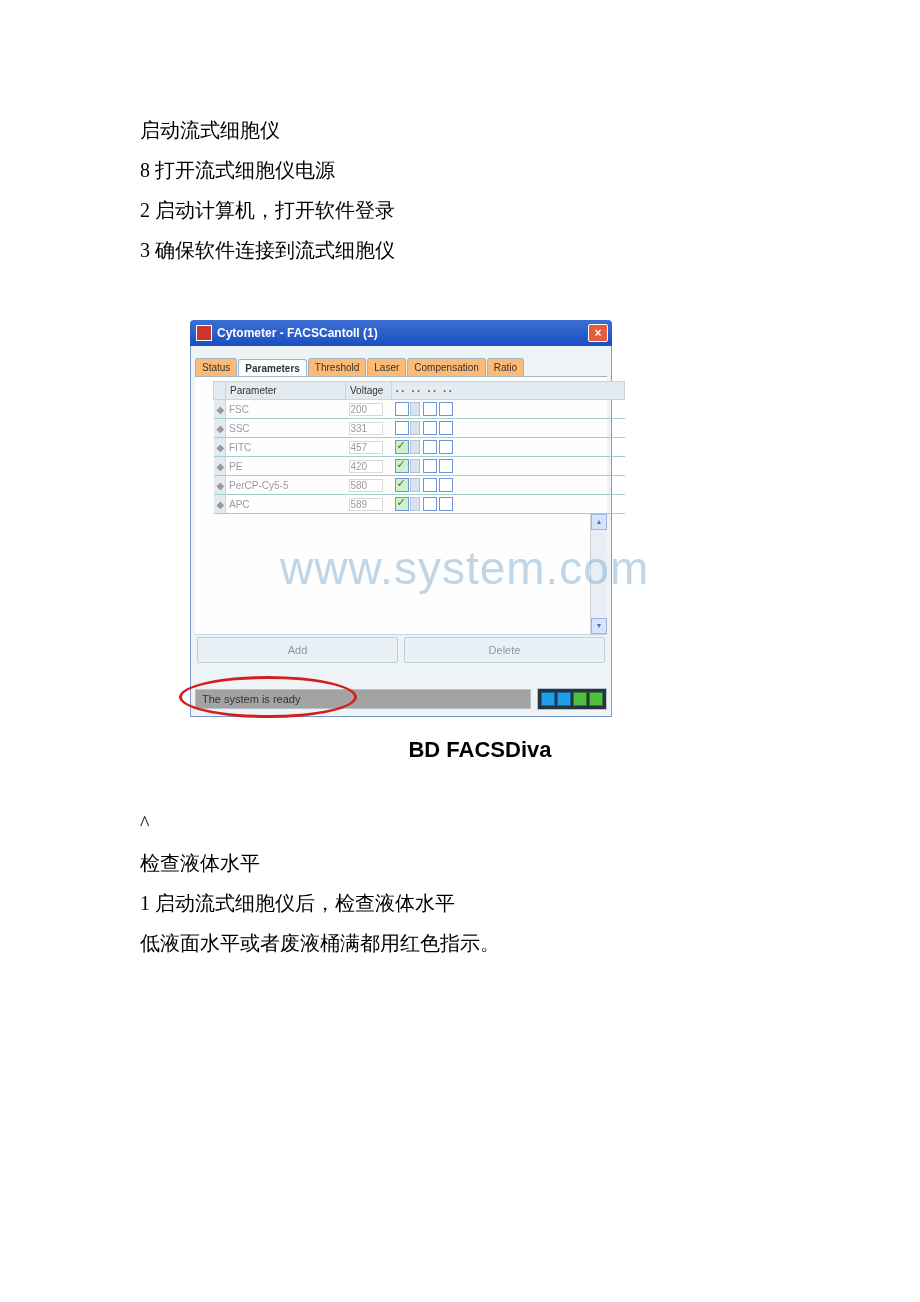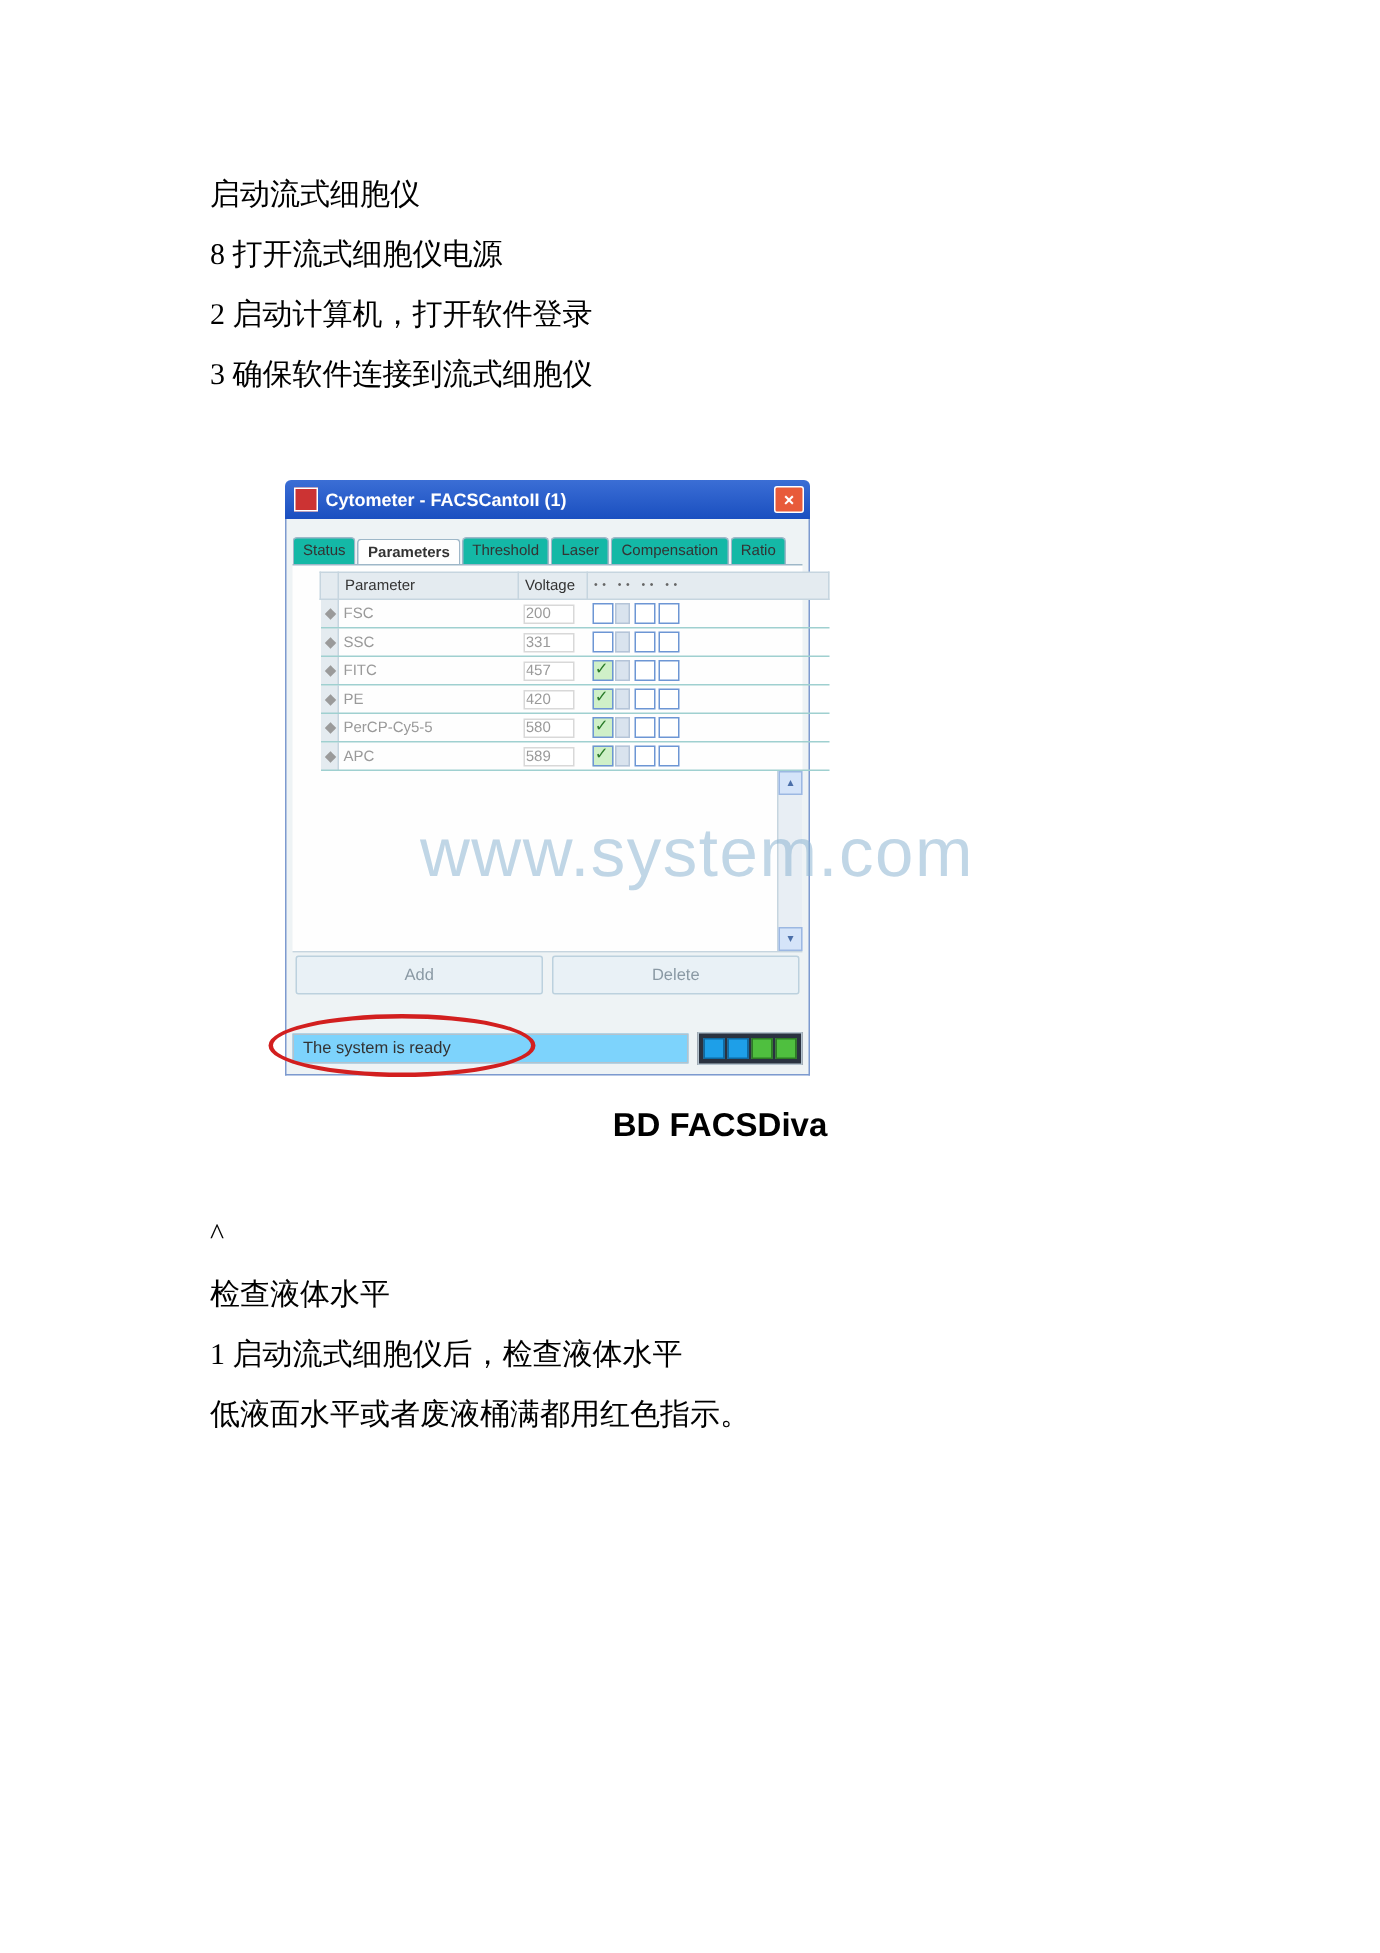--- a/index.html
+++ b/index.html
@@ -14,21 +14,21 @@
   .page {
     padding: 110px 100px 40px 140px;
   }
   .text-line {
     line-height: 2.0;
     margin: 0;
   }
   .app-block {
     margin: 50px 0 10px 50px;
     position: relative;
-    width: 350px;
+    width: 422px;
   }
   
   .win {
     font-family: Tahoma, Arial, sans-serif;
     font-size: 11px;
     color: #000;
   }
   .titlebar {
     background: linear-gradient(#3b6ed5, #1a4fc0);
     color: #fff;
@@ -68,21 +68,21 @@
   .tab-strip {
     display: flex;
     padding: 12px 4px 0 4px;
     gap: 0;
     overflow: hidden;
   }
   .tab {
     padding: 3px 6px;
     border: 1px solid #9eb7c8;
     border-bottom: none;
-    background: #14b8a6;
+    background: #fdba74;
     color: #333;
     font-size: 10px;
     border-radius: 3px 3px 0 0;
     margin-right: 1px;
     white-space: nowrap;
   }
   .tab.active {
     font-weight: bold;
     background: #fefefe;
     position: relative;
@@ -197,21 +197,21 @@
   }
   
   .status-bar {
     display: flex;
     align-items: center;
     margin: 0 4px;
     gap: 6px;
   }
   .status-text {
     flex: 1;
-    background: #7dd3fc;
+    background: #a3a3a3;
     border: 1px solid #b3c2cd;
     padding: 3px 6px;
     font-size: 11px;
     color: #333;
   }
   .status-circled {
     position: absolute;
     left: -16px;
     bottom: -8px;
     width: 172px;

